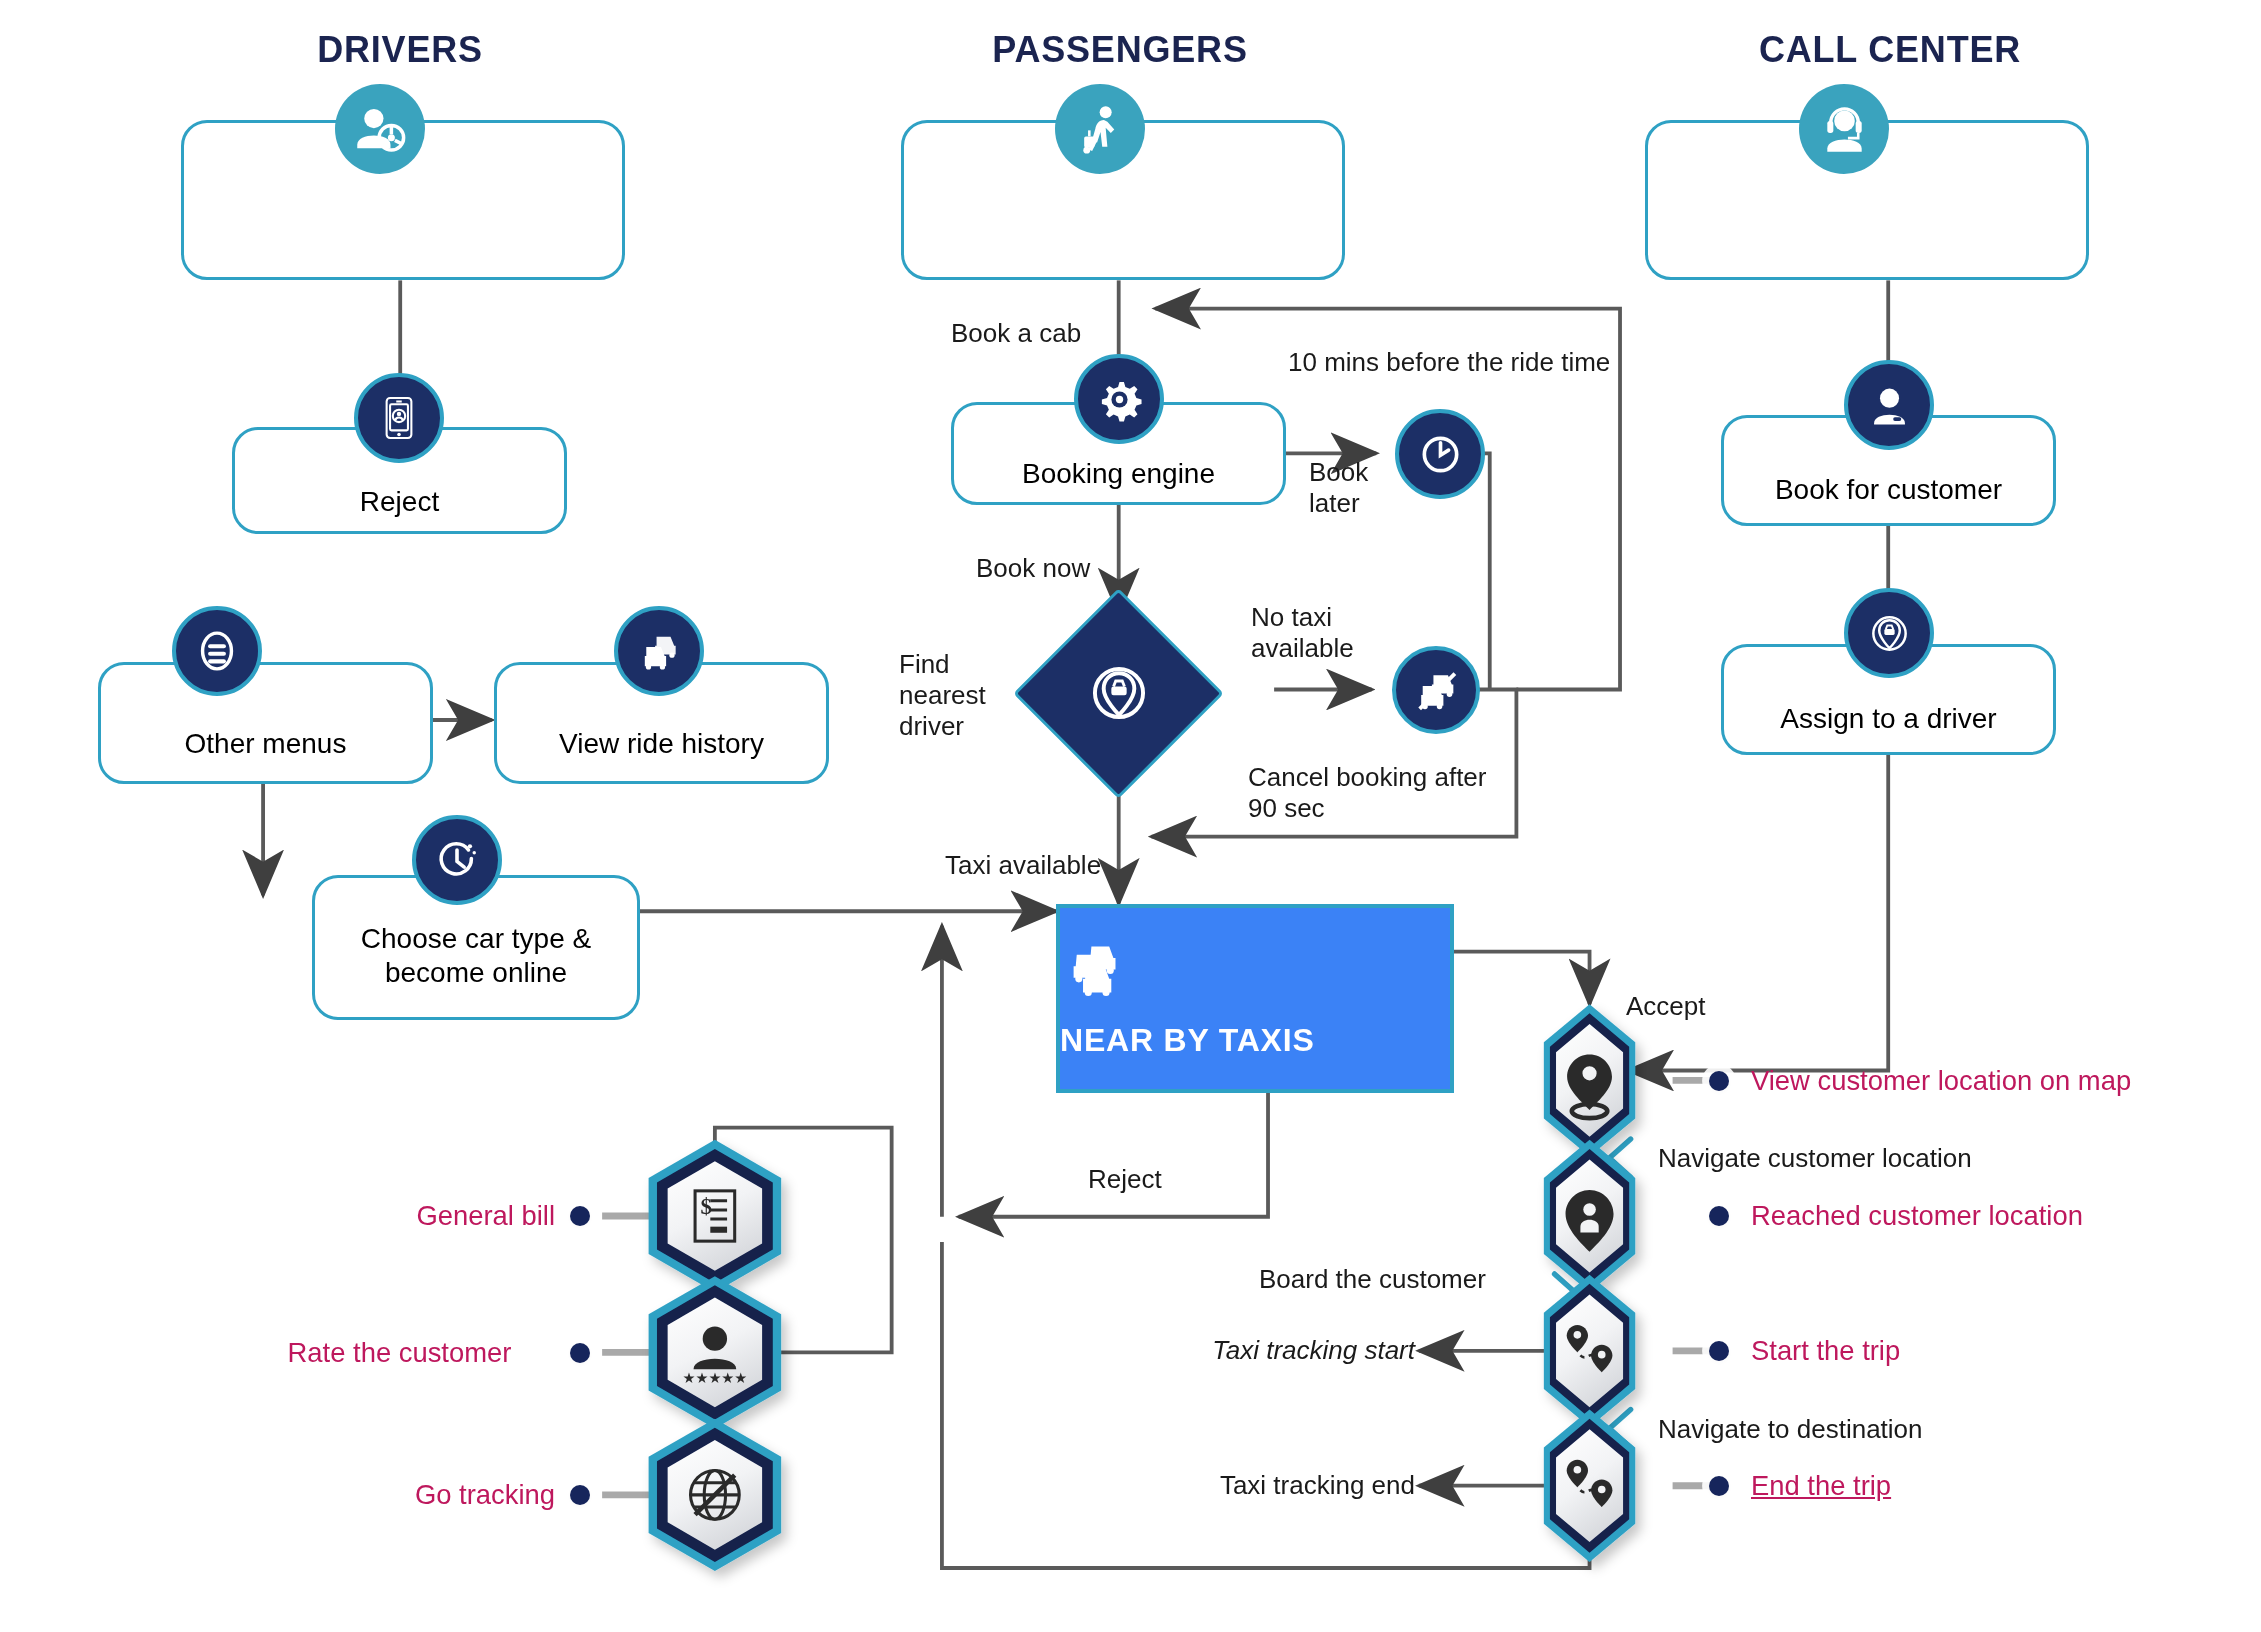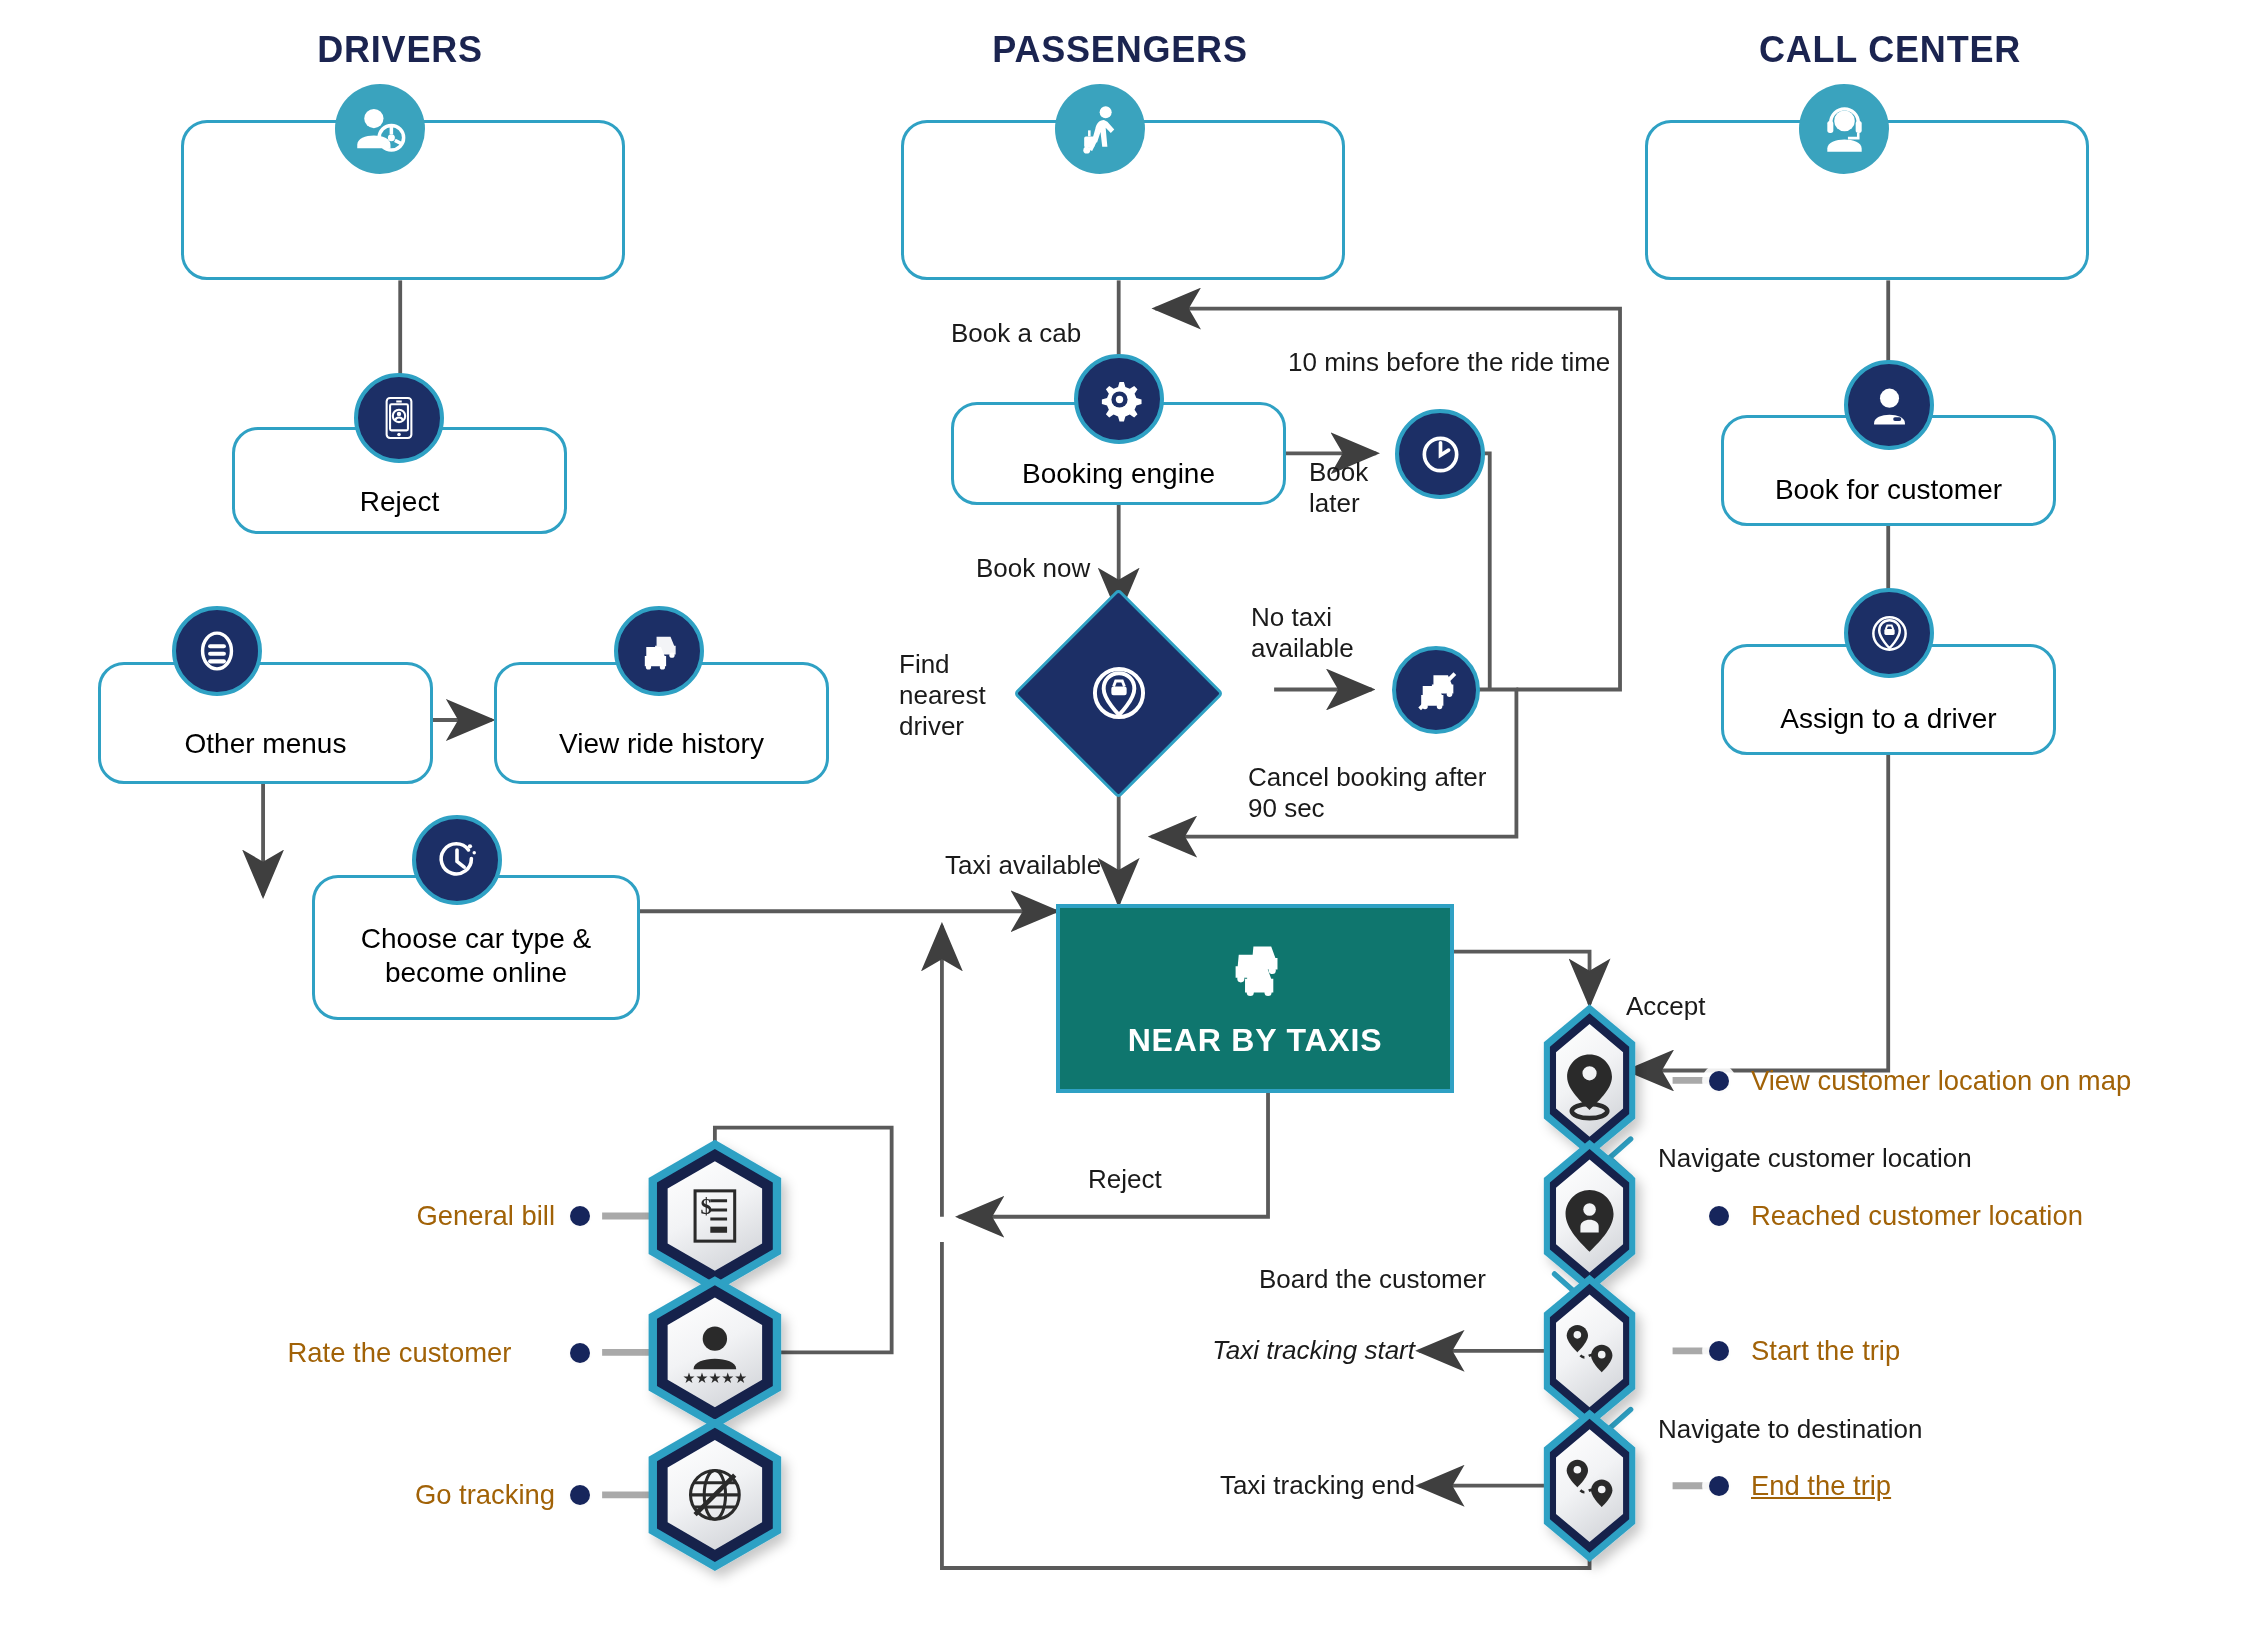--- a/index.html
+++ b/index.html
@@ -17,38 +17,38 @@
   .card .lbl{position:absolute;left:0;right:0;text-align:center;font-size:28px;
              color:#000;line-height:1.22;}
 
   
   .badge{position:absolute;border-radius:50%;display:flex;align-items:center;
          justify-content:center;box-sizing:border-box;}
   .badge.teal{background:#3aa3be;}
   .badge.navy{background:#1c2f66;border:4.6px solid #2fa1c4;}
 
   
-  .solidbox{position:absolute;background:#0f766e;border:4.6px solid #2fa1c4;
+  .solidbox{position:absolute;background:#3b82f6;border:4.6px solid #2fa1c4;
             box-sizing:border-box;display:flex;flex-direction:column;
-            align-items:center;justify-content:center;}
+            align-items:flex-start;justify-content:center;}
   .solidbox .t{color:#fff;font-weight:bold;font-size:32px;letter-spacing:0.8px;margin-top:13.7px;}
 
   
   .diamond{position:absolute;background:#1c2f66;border:3.8px solid #2fa1c4;
            transform:rotate(45deg);box-sizing:border-box;}
   .diamond-ico{position:absolute;display:flex;align-items:center;justify-content:center;}
 
   
   .flabel{position:absolute;font-size:26px;color:#1a1a1a;line-height:1.2;white-space:pre;}
   .flabel.r{text-align:right;}
 
   
   .dot{position:absolute;width:20px;height:20px;border-radius:50%;background:#16255c;
        box-shadow:0 0 0 6.9px rgba(255,255,255,.9),0 1.5px 4.6px rgba(0,0,0,.25);}
-  .sidelbl{position:absolute;font-size:27.4px;color:#a16207;white-space:nowrap;}
+  .sidelbl{position:absolute;font-size:27.4px;color:#be185d;white-space:nowrap;}
 </style>
 </head>
 <body>
 
 <div id="stage">
 
   <svg class="layer" viewBox="0 0 2967 2142">
     <defs>
       <marker id="ar" markerWidth="13" markerHeight="11" refX="12" refY="5.5" orient="auto">
         <path d="M0,0 L13,5.5 L0,11 L3.2,5.5 Z" fill="#3f3f3f"></path>

